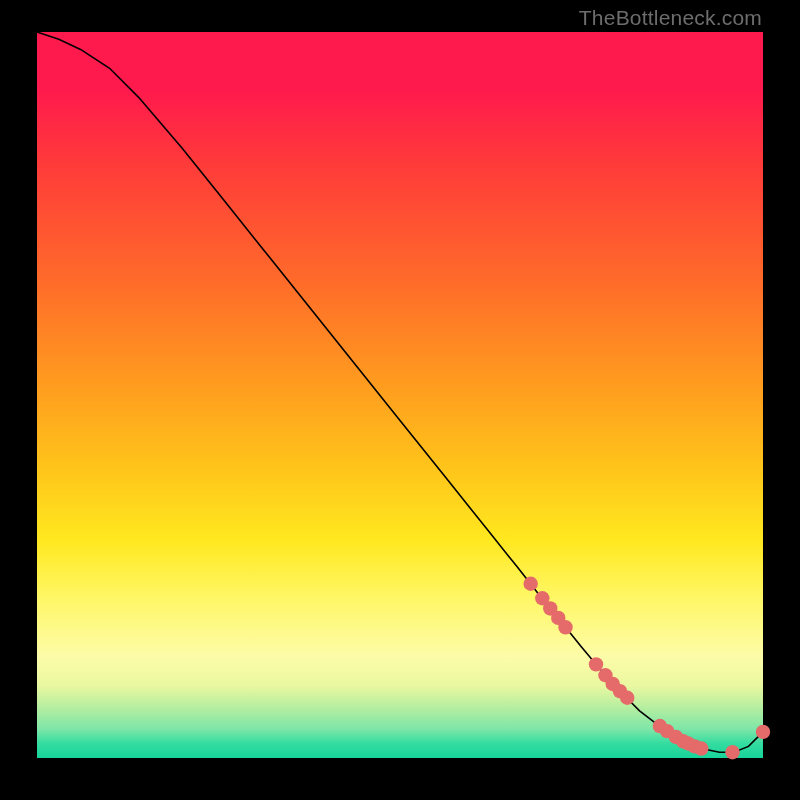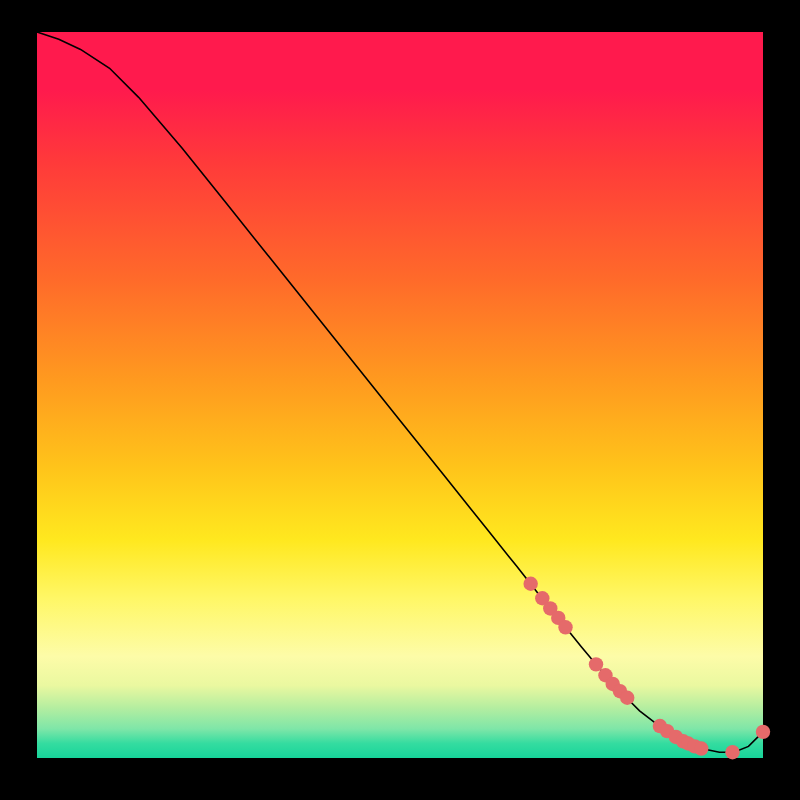--- a/index.html
+++ b/index.html
@@ -60,20 +60,21 @@
     color: #6d6d6d;
     font-size: 21px;
     letter-spacing: 0.2px;
     user-select: none;
   }
 </style>
 </head>
 <body>
 
 <div class="stage">
+  <div class="watermark">TheBottleneck.com</div>
 
   <div class="plot">
     <div class="gradient"></div>
     <svg class="curve-svg" viewBox="0 0 726 726" preserveAspectRatio="none">
       <path id="curve-path" fill="none" stroke="#000000" stroke-width="1.6" stroke-linecap="round" d="M0.00 0.00 L21.78 7.26 L43.56 17.42 L72.60 36.30 L101.64 65.34 L145.20 116.16 L188.76 170.61 L232.32 225.06 L275.88 279.51 L319.44 333.96 L363.00 388.41 L406.56 442.86 L450.12 497.31 L479.16 533.61 L500.94 561.20 L522.72 588.06 L544.50 614.92 L566.28 641.06 L588.06 664.29 L602.58 678.81 L624.36 695.51 L638.88 705.67 L653.40 712.93 L667.92 717.29 L682.44 720.19 L696.96 720.19 L711.48 714.38 L726.00 699.86"></path>
       <g id="marker-group">
           <circle cx="493.68" cy="551.76" r="7.2" fill="#e56a6a"></circle>
           <circle cx="505.30" cy="566.28" r="7.2" fill="#e56a6a"></circle>
           <circle cx="513.28" cy="576.44" r="7.2" fill="#e56a6a"></circle>
           <circle cx="521.27" cy="585.88" r="7.2" fill="#e56a6a"></circle>

